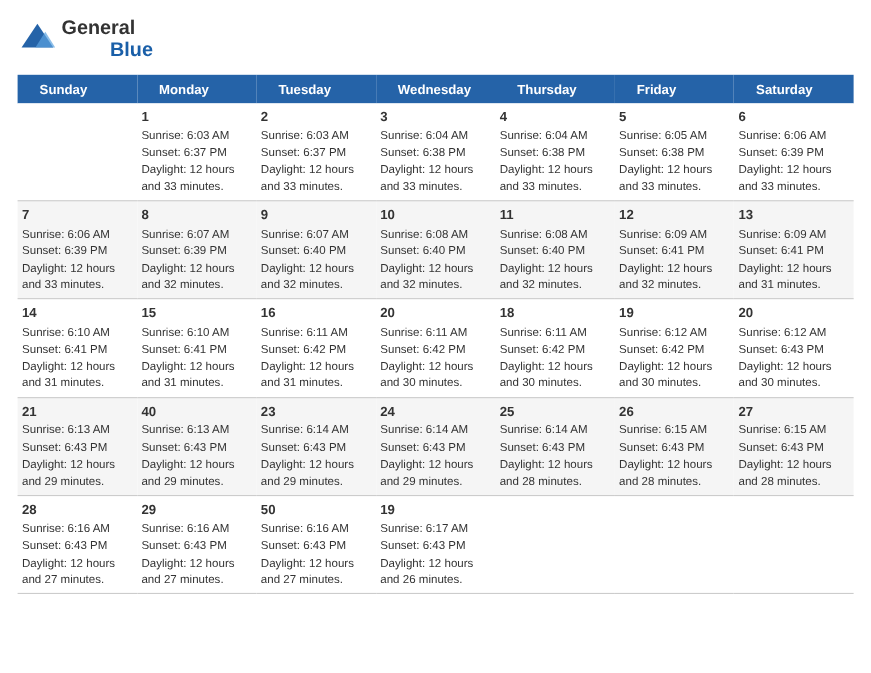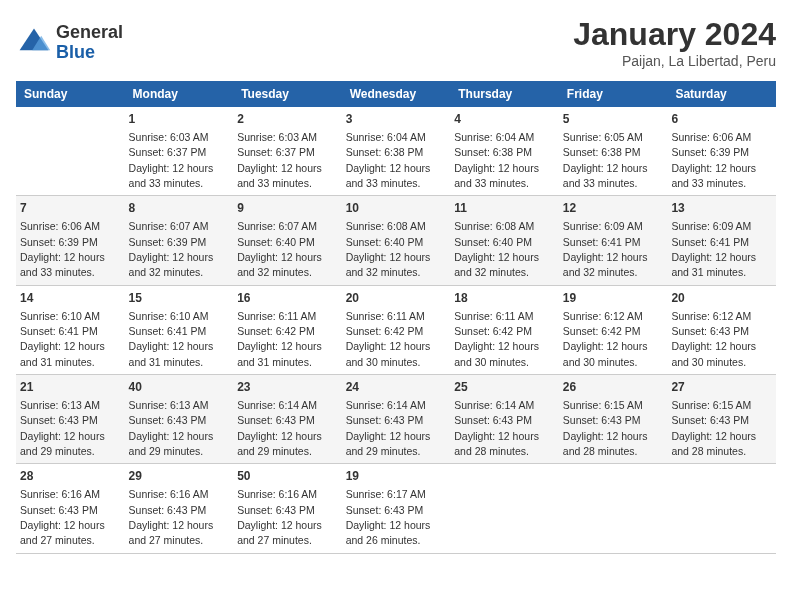--- a/index.html
+++ b/index.html
@@ -6,35 +6,35 @@
     body {
       font-family: Arial, sans-serif;
       background: #fff;
       width: 792px;
       min-height: 612px;
       padding: 16px;
     }
     .header {
       display: flex;
       justify-content: space-between;
-      align-items: center;
+      align-items: flex-start;
       margin-bottom: 12px;
     }
     .logo {
       display: flex;
       align-items: center;
       gap: 4px;
     }
     .logo-text {
       font-size: 18px;
       font-weight: bold;
       color: #333;
       line-height: 1.1;
     }
-    .logo-blue { color: #1a5fa8; }
+    .logo-blue { color: #1a5fa8; margin-left: 44px; }
     .logo-icon {
       width: 36px;
       height: 36px;
     }
     .title-block {
       text-align: right;
     }
     .main-title {
       font-size: 32px;
       font-weight: bold;
@@ -45,21 +45,21 @@
       color: #555;
     }
     table {
       width: 100%;
       border-collapse: collapse;
       font-size: 11px;
     }
     thead tr th {
       background-color: #2563a8;
       color: #fff;
-      padding: 6px 8px;
+      padding: 6px 20px;
       text-align: left;
       font-size: 12px;
       font-weight: bold;
     }
     tbody tr {
       border-bottom: 1px solid #ccc;
     }
     tbody tr:nth-child(odd) {
       background: #fff;
     }
@@ -92,24 +92,20 @@
     <svg class="logo-icon" viewBox="0 0 40 40">
       <polygon points="20,4 36,28 4,28" fill="#2563a8"></polygon>
       <polygon points="28,12 38,28 18,28" fill="#5ba3e0" opacity="0.7"></polygon>
     </svg>
     <div>
       <div class="logo-text">
         <span>General</span><br><span class="logo-blue">Blue</span>
       </div>
     </div>
   </div>
-  <div class="title-block">
-    <div class="main-title">January 2024</div>
-    <div class="subtitle">Paijan, La Libertad, Peru</div>
-  </div>
 </div>
 
 <table>
   <thead>
     <tr>
     <th>Sunday</th>
         <th>Monday</th>
         <th>Tuesday</th>
         <th>Wednesday</th>
         <th>Thursday</th>

